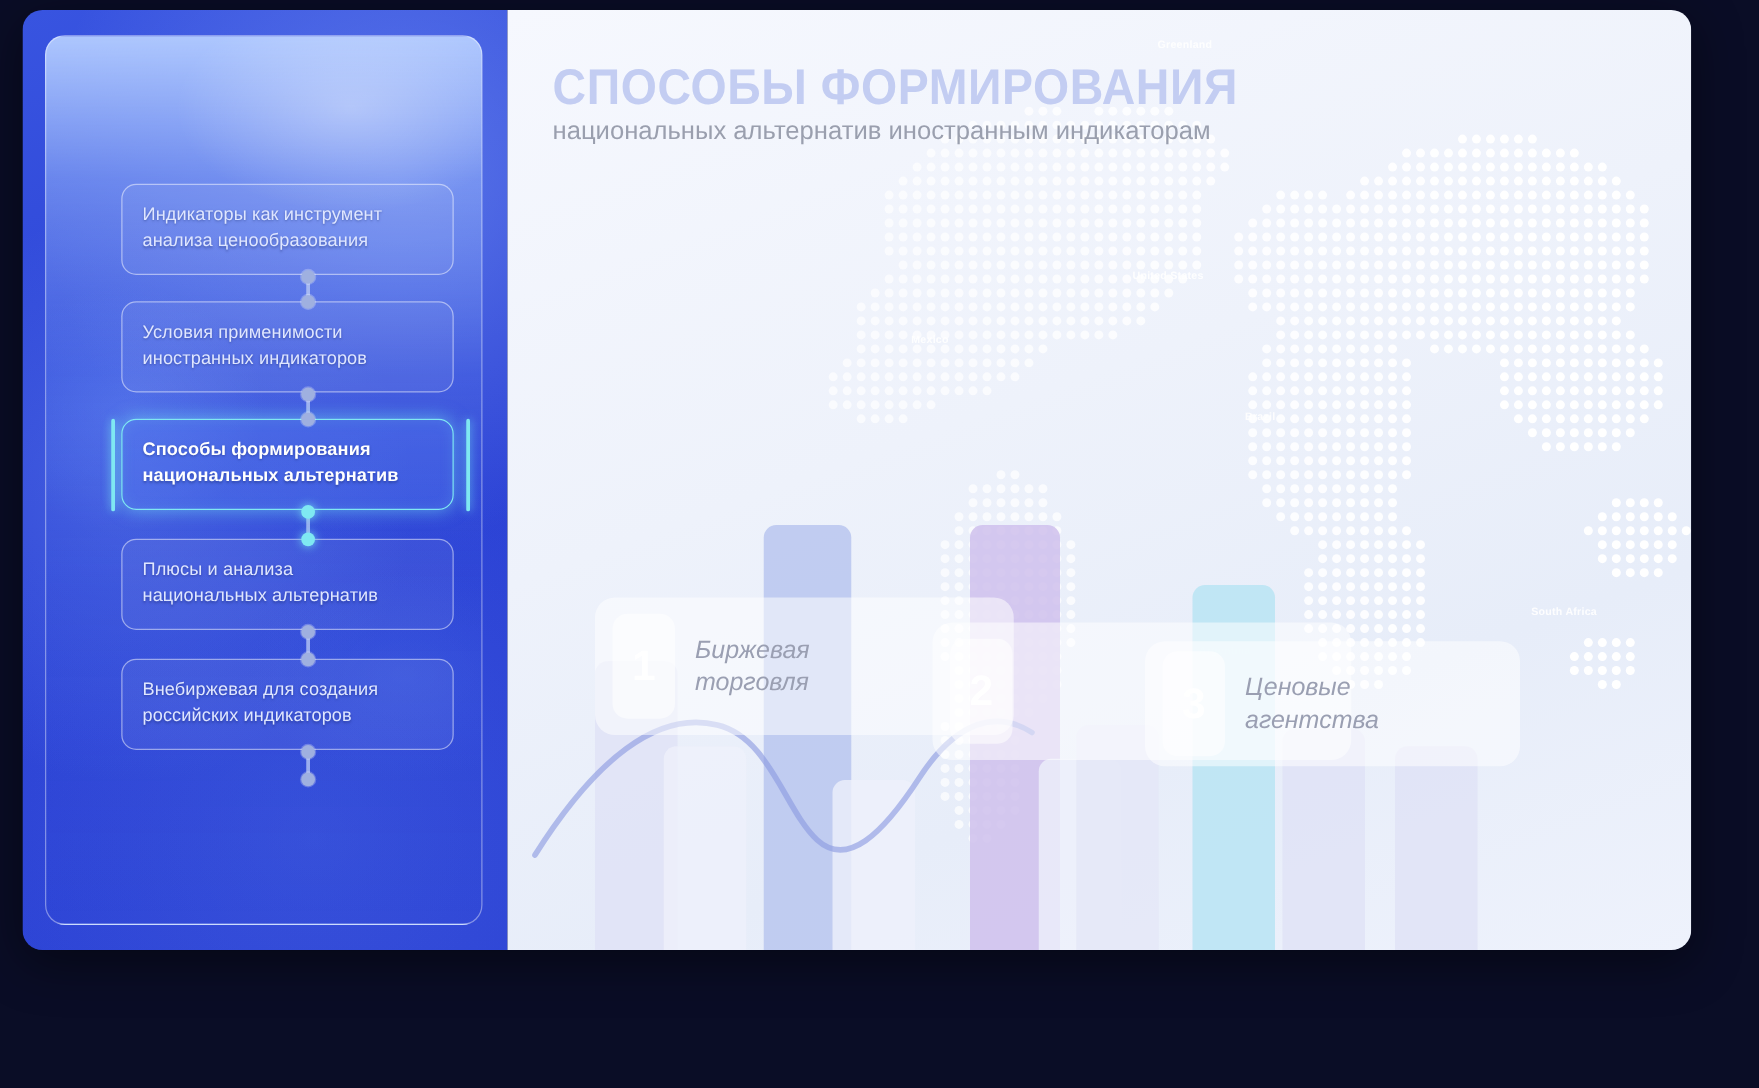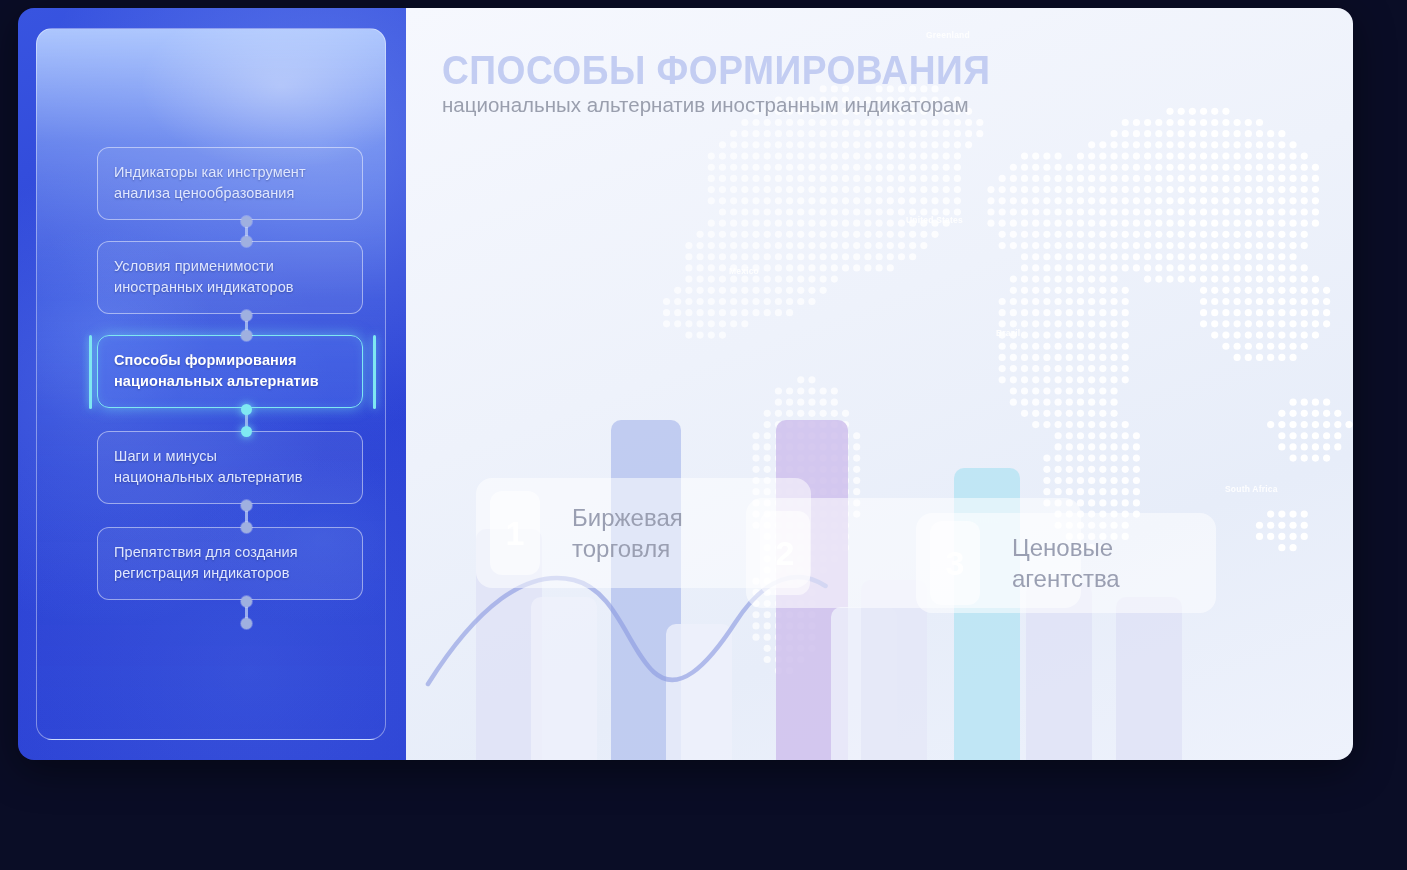--- a/index.html
+++ b/index.html
@@ -156,25 +156,26 @@
     width:50px; height:84px;
     border-radius:12px;
     background:rgba(255,255,255,.55);
     color:#ffffff;
     font-size:34px;
     font-weight:bold;
     display:flex; align-items:center; justify-content:center;
     flex:0 0 50px;
   }
   .pill-text {
-    margin-left:32px;
-    font-size:24px;
+    margin-left:16px;
+    font-size:20px;
     line-height:1.3;
     color:#9a9fb2;
     white-space:pre-line;
+    font-style:italic;
   }
 </style>
 </head>
 <body>
 
 <div id="slide">
 
   <div id="nav-panel">
     <div id="nav-card">
       <div id="nav-list">
@@ -186,26 +187,26 @@
             <div>Индикаторы как инструмент</div>
             <div>анализа ценообразования</div>
           </div>
           <div class="nav-item active" style="top: 306px;">
             <div>Способы формирования</div>
             <div>национальных альтернатив</div>
           </div>
           <div class="accent-bar" style="left: 52px; top: 306px;"></div>
           <div class="accent-bar" style="left: 336px; top: 306px;"></div>
           <div class="nav-item" style="top: 402px;">
-            <div>Шаги и минусы</div>
+            <div>Плюсы и анализа</div>
             <div>национальных альтернатив</div>
           </div>
           <div class="nav-item" style="top: 498px;">
-            <div>Препятствия для создания</div>
-            <div>регистрация индикаторов</div>
+            <div>Внебиржевая для создания</div>
+            <div>российских индикаторов</div>
           </div>
           <div class="connector" style="top: 192px; height: 20px;"></div>
           <div class="dot" style="top: 187px;"></div>
           <div class="dot" style="top: 207px;"></div>
           <div class="connector" style="top: 286px; height: 20px;"></div>
           <div class="dot" style="top: 281px;"></div>
           <div class="dot" style="top: 301px;"></div>
           <div class="connector" style="top: 380px; height: 22px;"></div>
           <div class="dot cyan" style="top: 375px;"></div>
           <div class="dot cyan" style="top: 397px;"></div>

